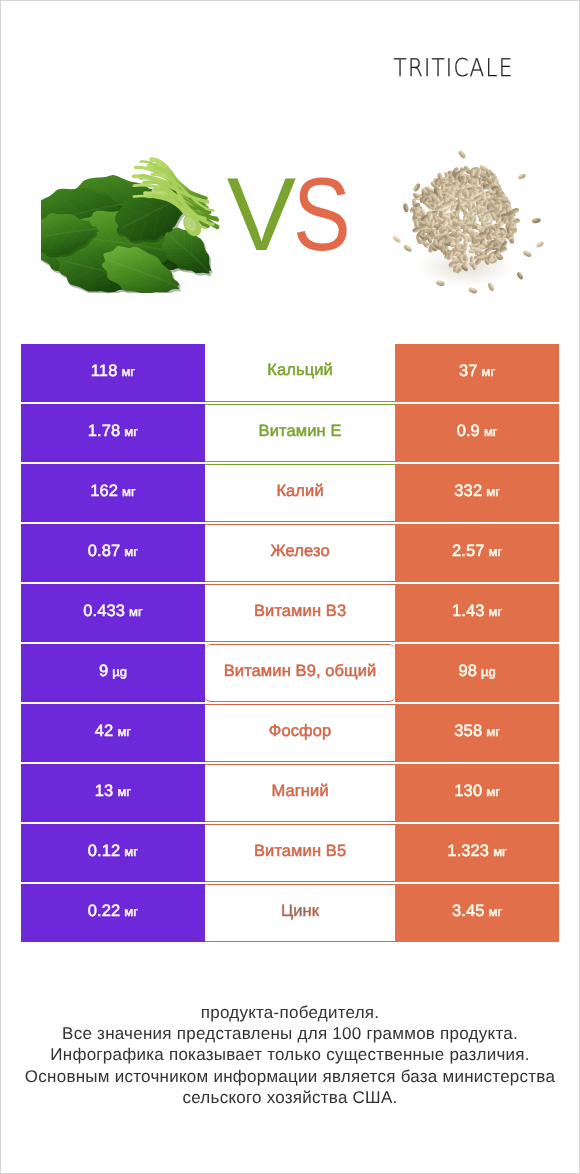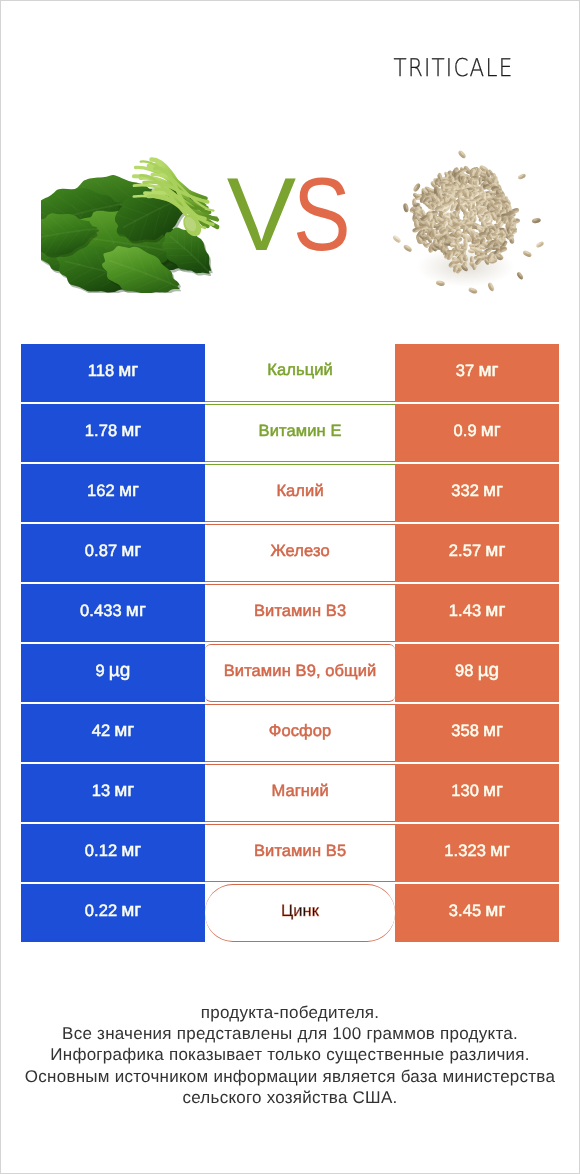--- a/index.html
+++ b/index.html
@@ -19,25 +19,25 @@
 
   .vs{position:absolute;left:3px;top:162px;width:578px;text-align:center;
       font-size:104px;line-height:104px;font-weight:400;letter-spacing:-3px;}
   .vs .v{color:#7ba32f;}
   .vs .s{color:#e06a4a;display:inline-block;transform:scaleX(.83);transform-origin:left center;margin-left:0px;}
 
   .table{position:absolute;left:20px;top:343px;width:538px;}
   .row{display:flex;height:58px;margin-bottom:2px;}
   .row:last-child{margin-bottom:0;}
   .cell{display:flex;align-items:center;justify-content:center;box-sizing:border-box;padding-bottom:4px;}
-  .c-left{width:201px;background:#1d4ed8;}
+  .c-left{width:201px;background:#6d28d9;}
   .c-mid{width:208px;background:#fff;font-size:16.5px;font-weight:400;letter-spacing:.1px;white-space:nowrap;}
   .c-right{width:179px;background:#e06f4a;}
   .val{color:#fbfdf0;font-size:16.5px;font-weight:400;letter-spacing:.1px;-webkit-text-stroke:.5px #fbfdf0;}
-  .unit{font-size:19px;font-weight:400;margin-left:4px;letter-spacing:0;}
+  .unit{font-size:13px;font-weight:400;margin-left:4px;letter-spacing:0;}
 
   .footer{position:absolute;left:0;top:1001px;width:578px;text-align:center;
       font-size:17px;line-height:21.2px;color:#333;font-weight:400;letter-spacing:.25px;}
 </style>
 </head>
 <body>
 
 <div class="page">
   <div class="title title-right"><span>TRITICALE</span></div>
   <svg class="art art-greens" viewBox="0 0 200 148" xmlns="http://www.w3.org/2000/svg" preserveAspectRatio="none">
@@ -1091,21 +1091,21 @@
         <div class="cell c-right">
           <span class="val">1.323</span>
           <span class="val unit">мг</span>
         </div>
       </div>
       <div class="row">
         <div class="cell c-left">
           <span class="val">0.22</span>
           <span class="val unit">мг</span>
         </div>
-        <div class="cell c-mid" style="color: #000000; -webkit-text-stroke: 0.5px rgb(210, 103, 74); border-bottom: 1px solid rgb(210, 103, 74); border-top: 1px solid rgb(210, 103, 74); border-radius: 28px;">
+        <div class="cell c-mid" style="color: #737373; -webkit-text-stroke: 0.5px rgb(210, 103, 74); border-bottom: 1px solid rgb(210, 103, 74); border-top: 1px solid rgb(210, 103, 74);">
           <span>Цинк</span>
         </div>
         <div class="cell c-right">
           <span class="val">3.45</span>
           <span class="val unit">мг</span>
         </div>
       </div>
     </div>
   <div class="footer" id="footer">
       <div>продукта-победителя.</div>

